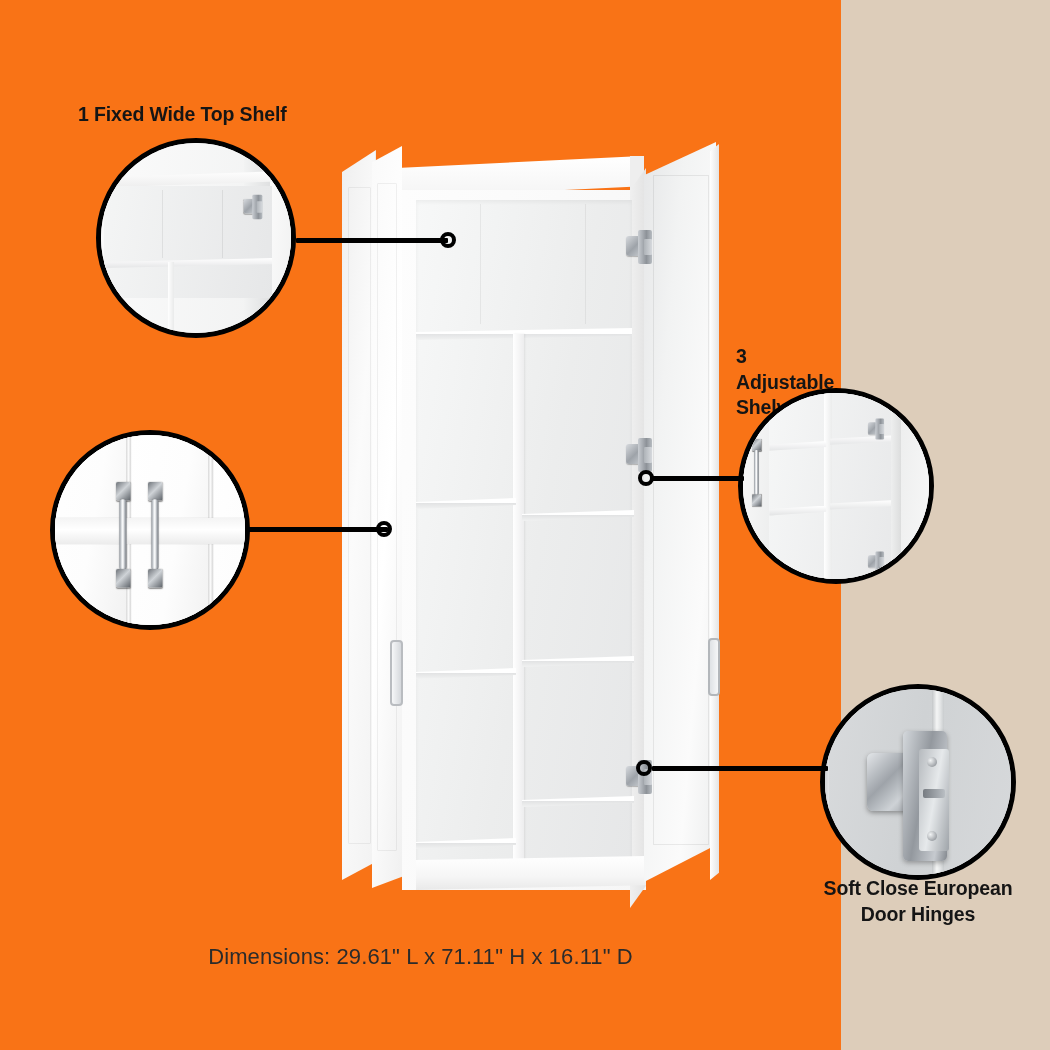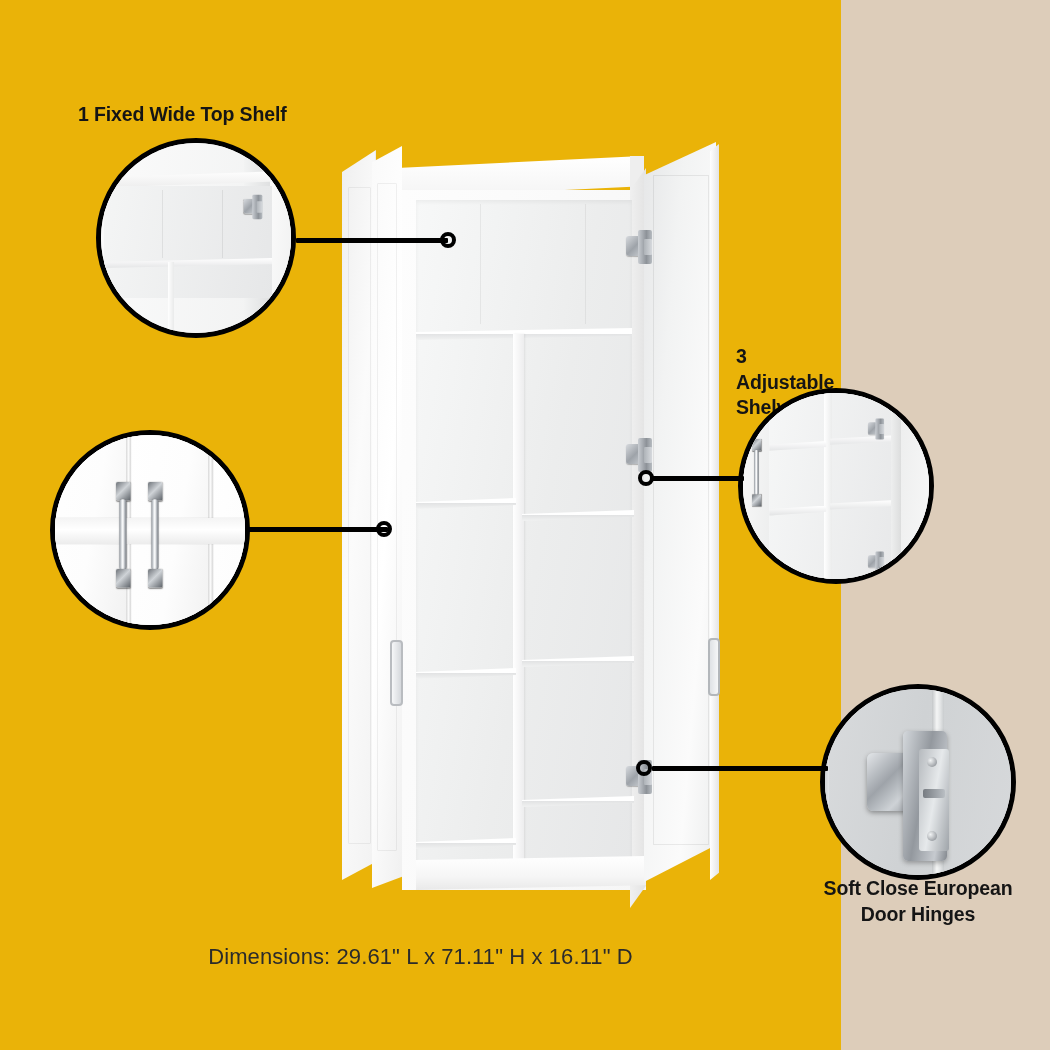--- a/index.html
+++ b/index.html
@@ -14,21 +14,21 @@
     font-family: "Liberation Sans", sans-serif;
     background: #ddcdba;
     position: relative;
   }
 
   #stage {
     position: absolute;
     inset: 0;
     width: 841px;
     height: 1050px;
-    background: #eab308;
+    background: #f97316;
   }
 
   
   .callout-label {
     position: absolute;
     font-weight: bold;
     color: #151515;
     font-size: 19.5px;
     line-height: 1.32;
     letter-spacing: -0.15px;

